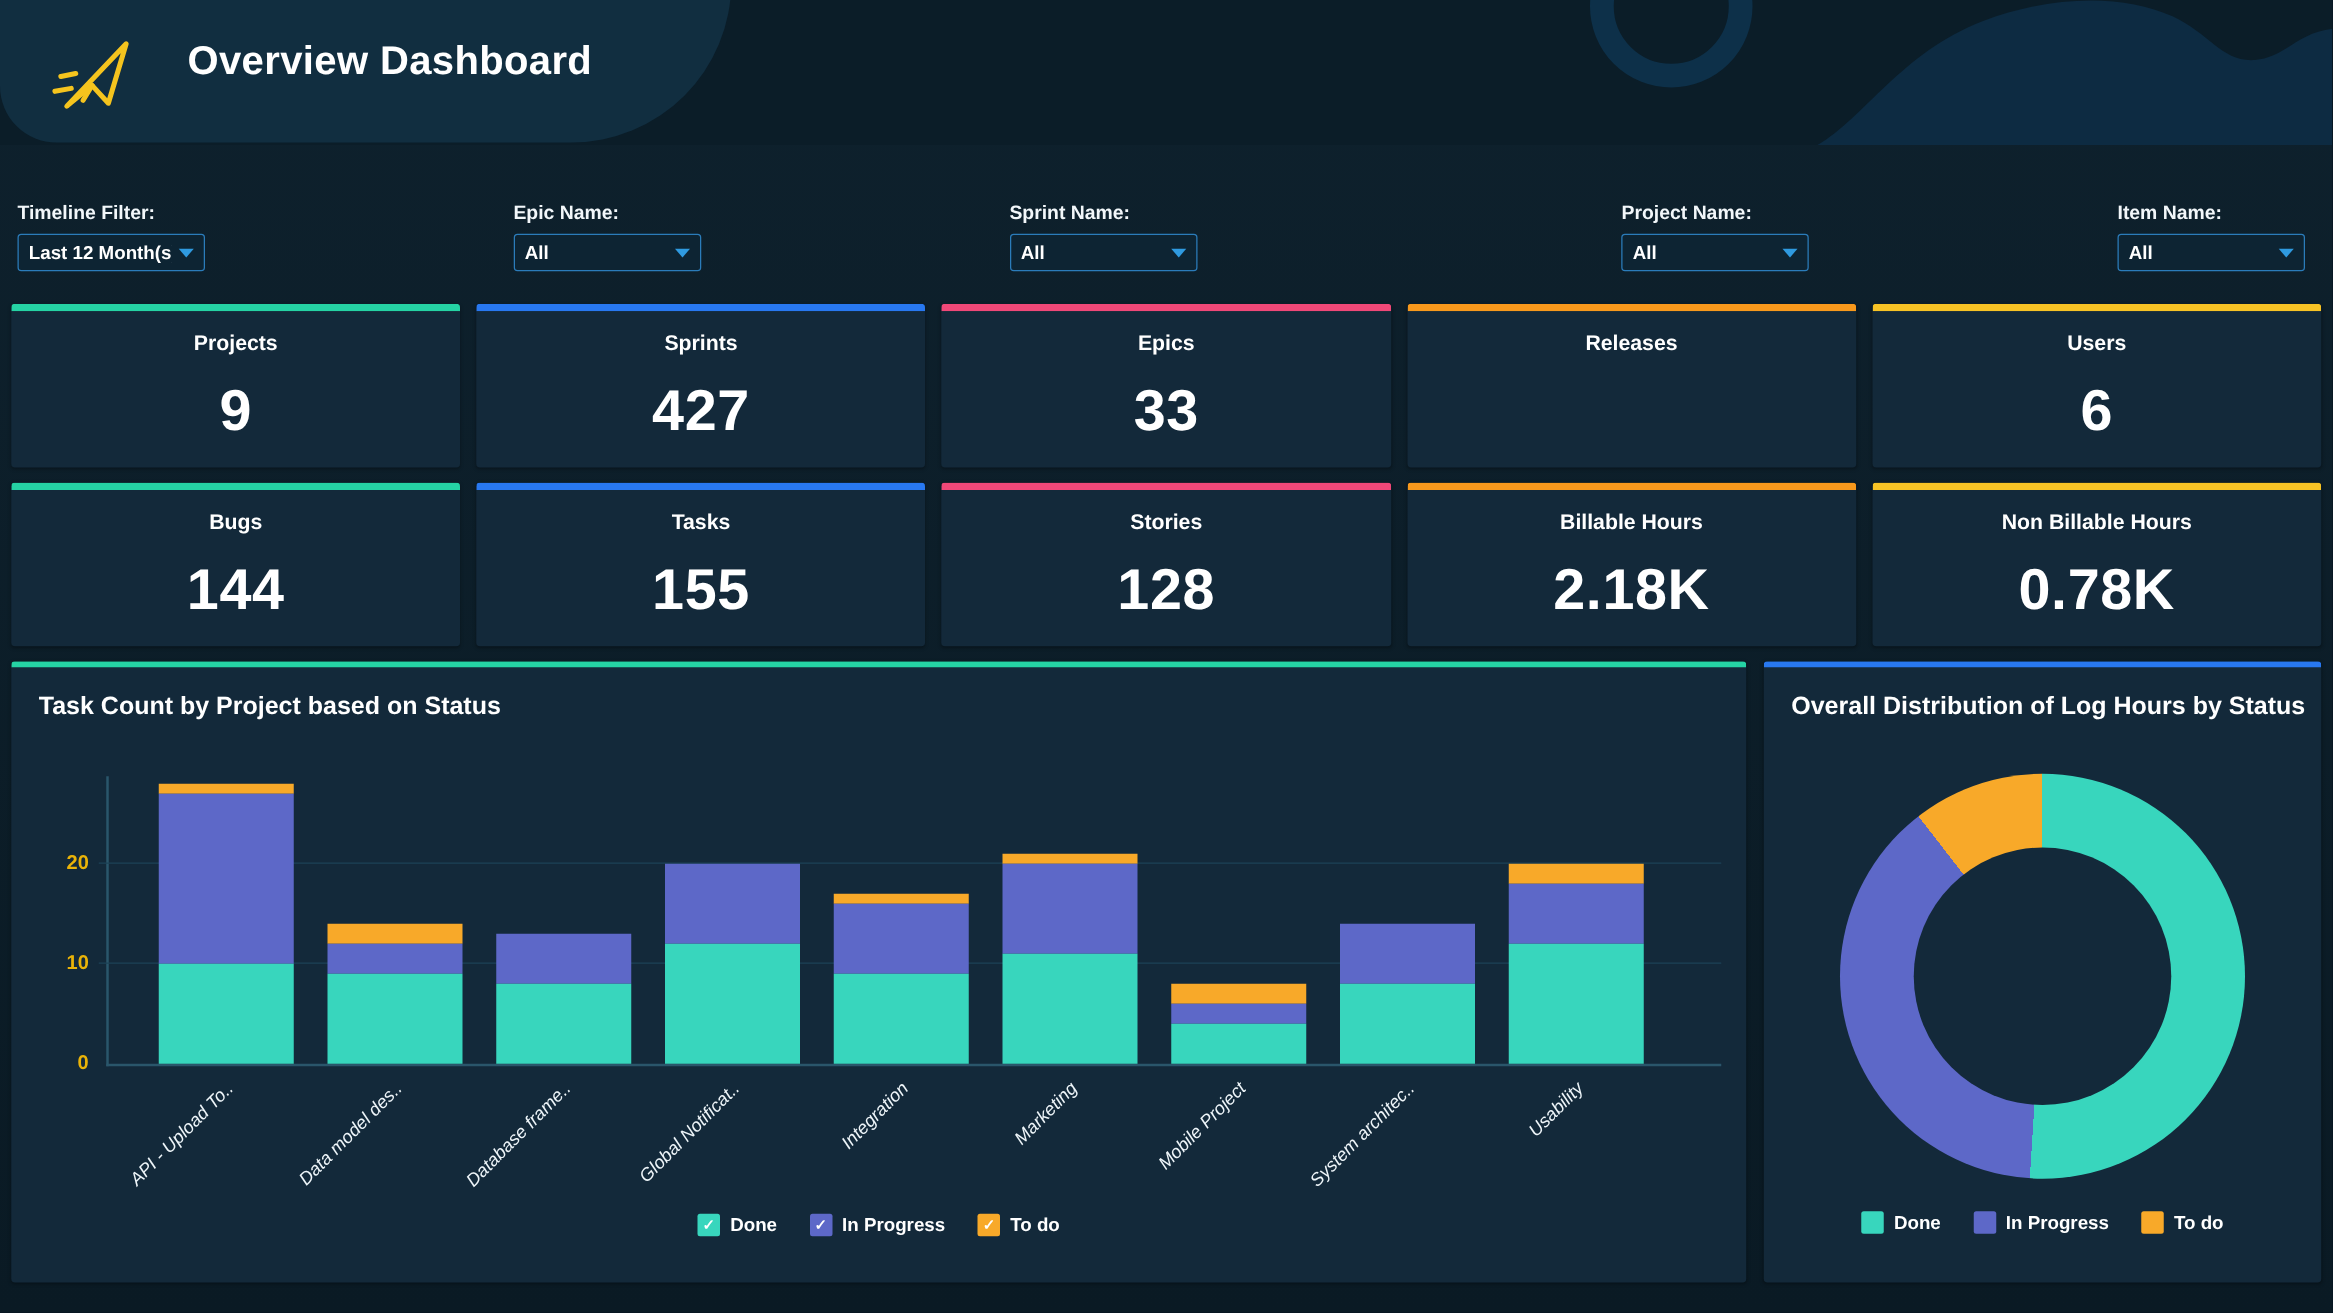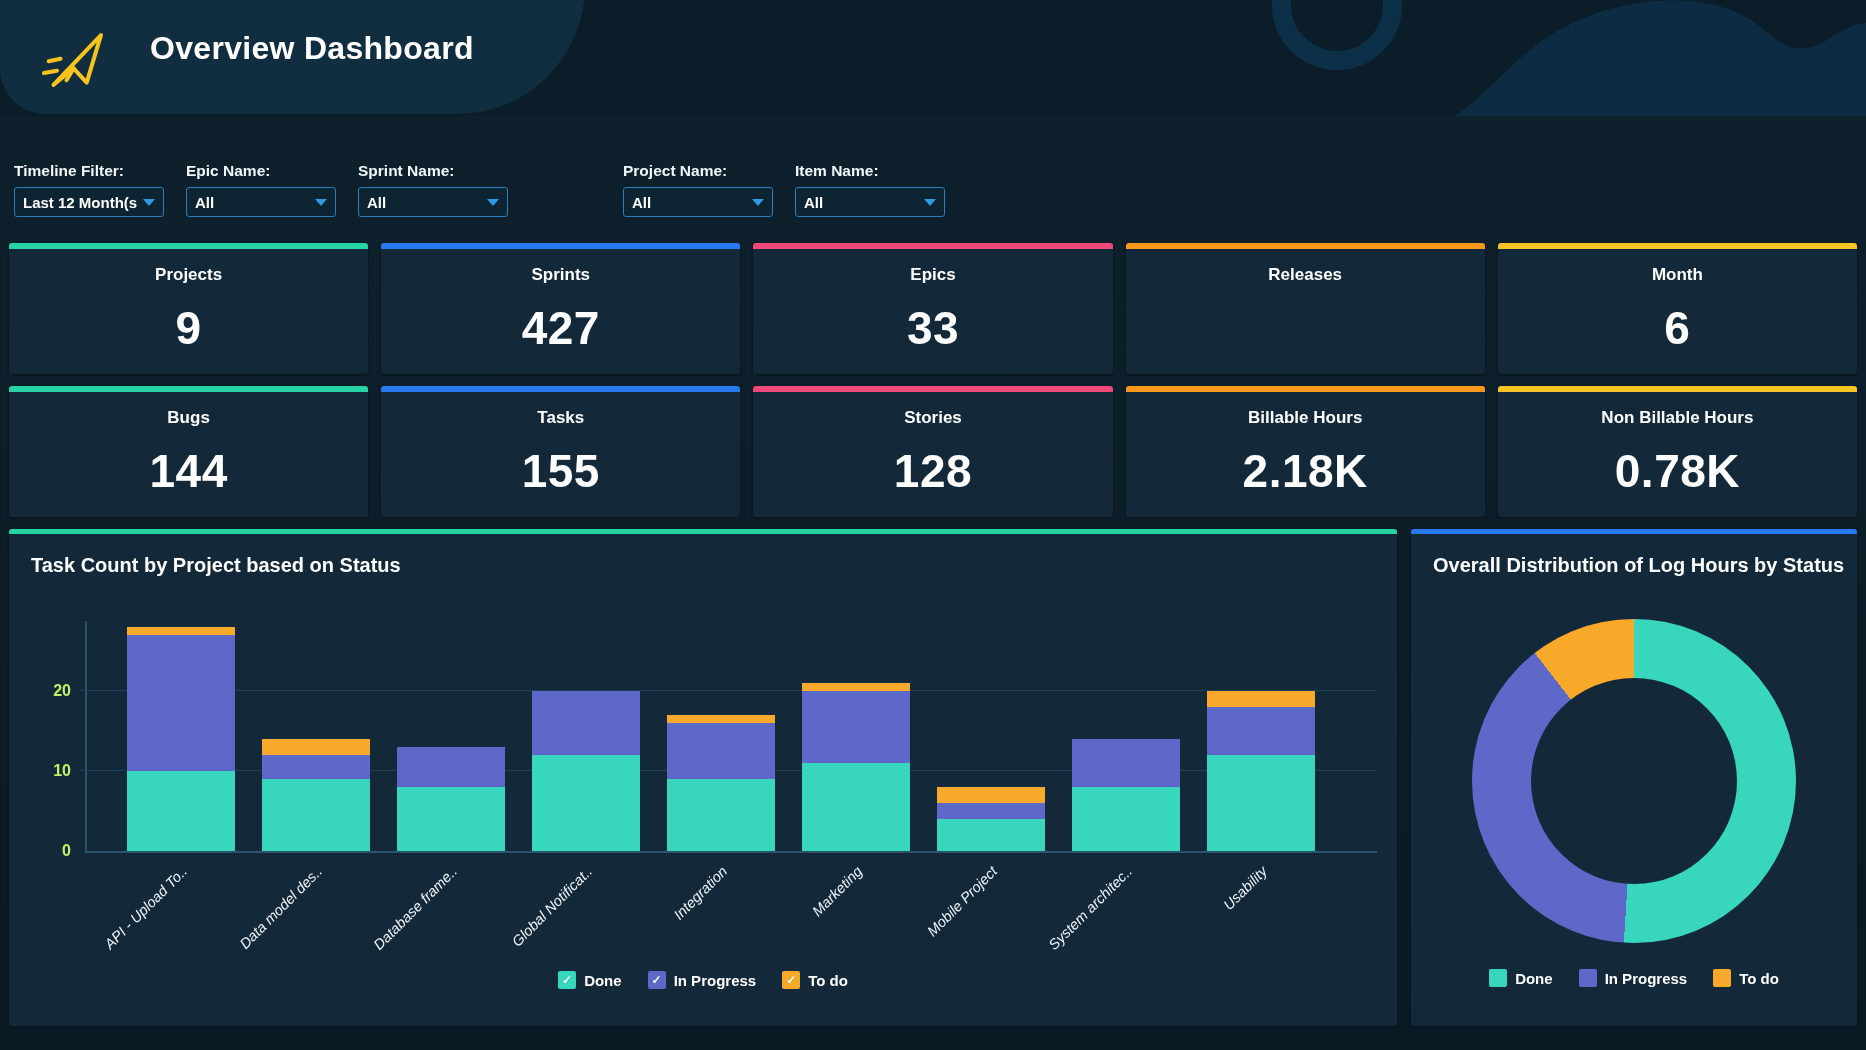--- a/index.html
+++ b/index.html
@@ -10,21 +10,21 @@
   .hdr{position:relative;height:116px;background:#0b1d28;overflow:hidden;}
   .hdr-wave{position:absolute;left:0;top:-14px;width:585px;height:128px;background:#112e40;
             border-radius:0 0 170px 60px;}
   .hdr-ring{position:absolute;left:1272px;top:-60px;width:92px;height:92px;border-radius:50%;
             border:19px solid #0d3049;}
   .hdr-blob{position:absolute;right:0;bottom:0;}
   .logo{position:absolute;left:38px;top:22px;}
   .hdr h1{position:absolute;left:150px;top:30px;margin:0;font-size:32px;font-weight:bold;letter-spacing:.3px;}
 
   
-  .filters{display:flex;align-items:flex-end;padding:46px 0 0 14px;}
+  .filters{display:flex;align-items:flex-end;padding:46px 0 0 14px;justify-content:space-between;}
   .fgroup{width:150px;margin-right:22px;}
   .fgroup.gap-lg{margin-left:93px;}
   .fgroup label{display:block;font-size:15.5px;font-weight:bold;color:#f2f7fa;margin-bottom:7px;}
   .select{height:30px;box-sizing:border-box;background:#0d2433;border:1px solid #2b7cba;border-radius:3px;
           display:flex;align-items:center;justify-content:space-between;padding:0 8px;cursor:pointer;}
   .select .val{font-size:15px;font-weight:bold;color:#fff;white-space:nowrap;overflow:hidden;}
   .caret{width:0;height:0;border-left:6px solid transparent;border-right:6px solid transparent;
          border-top:7px solid #2f9ae0;flex:0 0 auto;margin-left:6px;}
 
   
@@ -39,21 +39,21 @@
   .panel{background:#13293a;border-top:5px solid #25d3a4;border-radius:3px;height:497px;
          box-sizing:border-box;box-shadow:0 1px 3px rgba(0,0,0,.35);position:relative;}
   .panel h2{margin:0;padding:20px 0 0 22px;font-size:20px;font-weight:bold;}
   .panel-bar{flex:1;}
   .panel-donut{width:446px;flex:0 0 auto;}
 
   
   .chart-wrap{position:relative;margin:44px 20px 0 76px;height:232px;}
   .plot{position:absolute;left:0;right:0;top:0;bottom:0;border-left:2px solid #2a566b;border-bottom:2px solid #2a566b;}
   .grid{position:absolute;left:-8px;right:0;height:1px;background:#1d4257;}
-  .ylab{position:absolute;left:-60px;width:44px;text-align:right;font-size:16px;font-weight:bold;color:#bef264;}
+  .ylab{position:absolute;left:-60px;width:44px;text-align:right;font-size:16px;font-weight:bold;color:#eab308;}
   .bar{position:absolute;bottom:0;width:108px;display:flex;flex-direction:column-reverse;cursor:pointer;}
   .seg{width:100%;}
   .xlabels{position:relative;height:116px;margin-left:76px;}
   .xlab{position:absolute;top:10px;white-space:nowrap;font-size:14.5px;font-style:italic;color:#eef5f9;
         transform:translateX(-100%) rotate(-45deg);transform-origin:right top;}
 
   
   .legend{display:flex;justify-content:center;gap:26px;margin-top:2px;}
   .lg-item{display:flex;align-items:center;gap:8px;cursor:pointer;}
   .lg-sw{width:18px;height:18px;border-radius:2px;display:flex;align-items:center;justify-content:center;
@@ -137,21 +137,21 @@
       <div class="kpi-value">427</div>
     </div>
     <div class="kpi-card" style="border-top-color: rgb(240, 72, 120);">
       <div class="kpi-label">Epics</div>
       <div class="kpi-value">33</div>
     </div>
     <div class="kpi-card" style="border-top-color: rgb(248, 153, 28);">
       <div class="kpi-label">Releases</div>
     </div>
     <div class="kpi-card" style="border-top-color: rgb(247, 195, 37);">
-      <div class="kpi-label">Month</div>
+      <div class="kpi-label">Users</div>
       <div class="kpi-value">6</div>
     </div>
     <div class="kpi-card" style="border-top-color: rgb(37, 211, 164);">
       <div class="kpi-label">Bugs</div>
       <div class="kpi-value">144</div>
     </div>
     <div class="kpi-card" style="border-top-color: rgb(40, 120, 240);">
       <div class="kpi-label">Tasks</div>
       <div class="kpi-value">155</div>
     </div>

